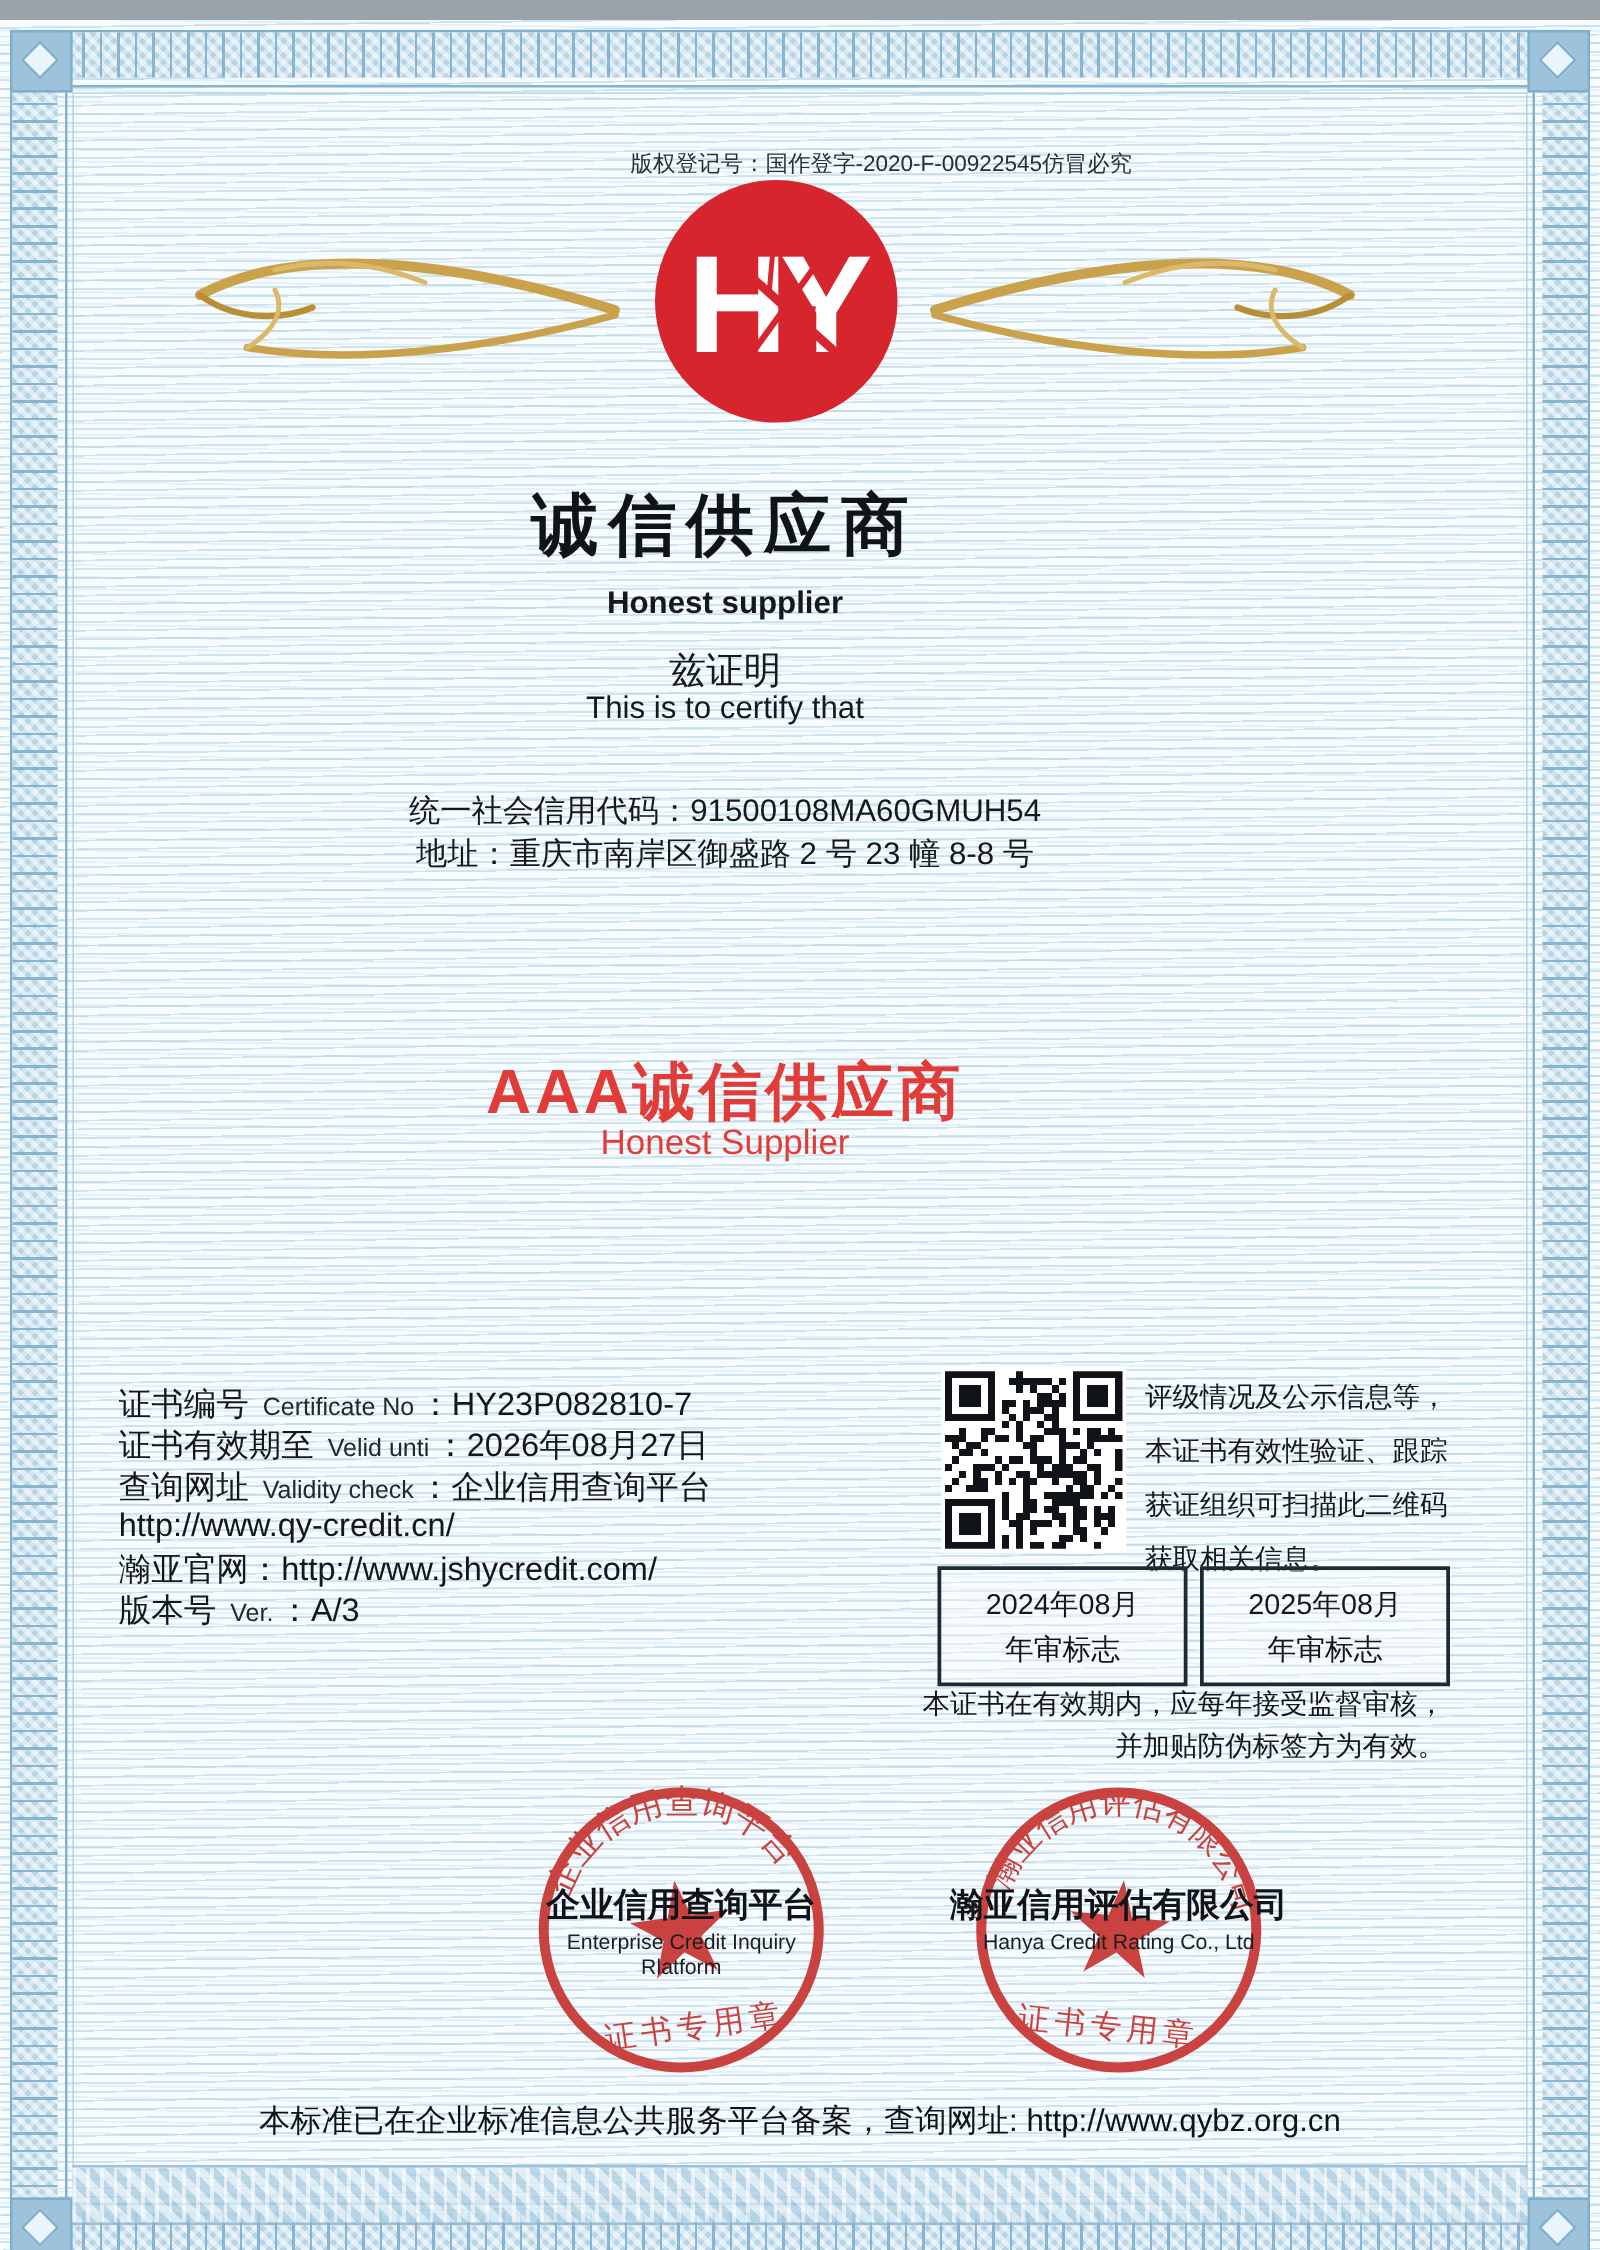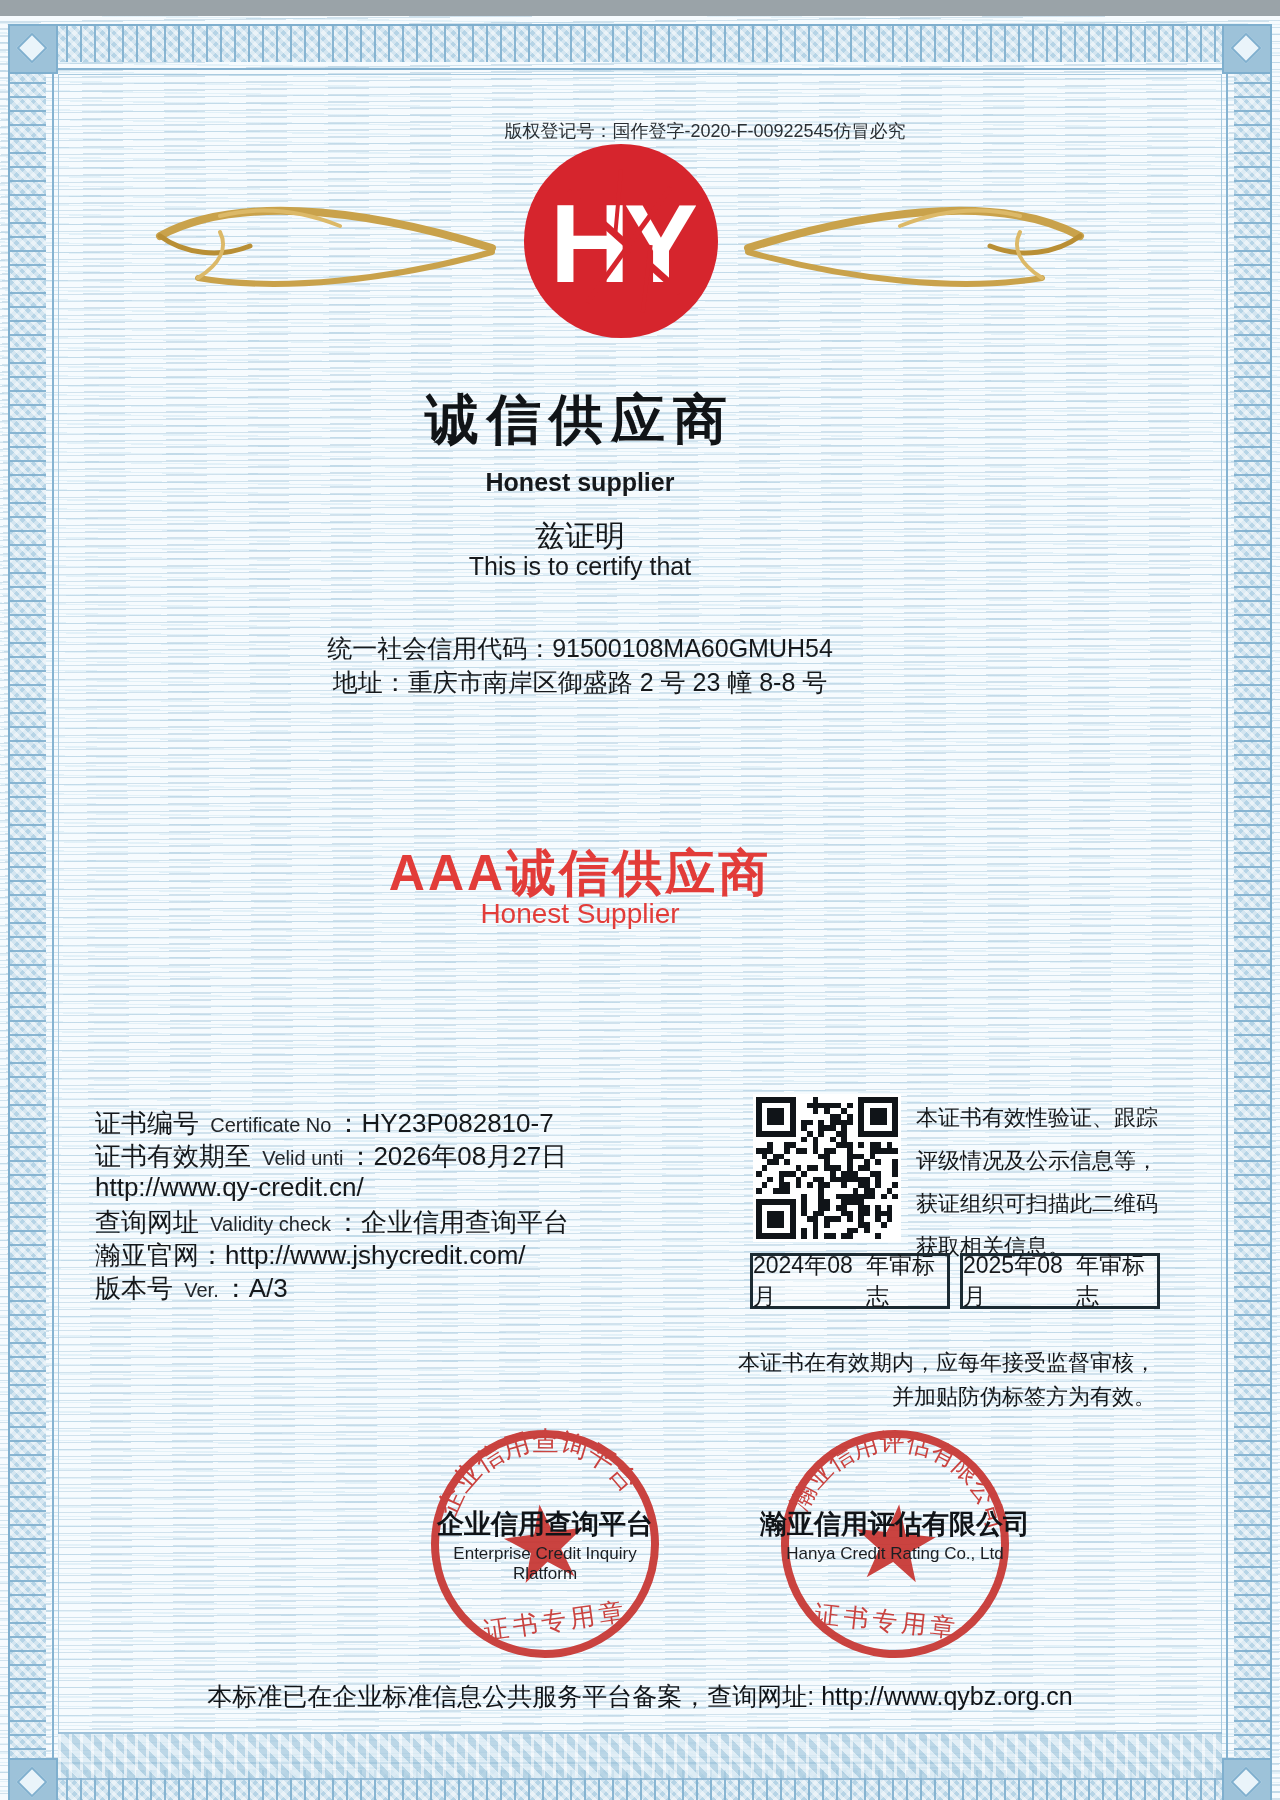--- a/index.html
+++ b/index.html
@@ -56,22 +56,22 @@
   
   .info{position:absolute;left:95px;top:1090px;width:575px;}
   .iline{height:33px;white-space:nowrap;font-size:26px;color:#15181b;}
   .iline .en{font-size:20px;margin:0 4px;color:#23272b;}
   .iline .val{font-size:26px;}
   
   .qr-box{position:absolute;left:753px;top:1078px;width:148px;height:148px;background:#fff;padding:3px;box-sizing:border-box;}
   .qr-box svg{width:100%;height:100%;display:block;fill:#101418;}
   .qr-note{position:absolute;left:916px;top:1080px;width:280px;font-size:22px;line-height:43px;color:#15181b;}
   
-  .audit-box{position:absolute;top:1237px;width:200px;height:56px;border:3px solid #1c2b33;box-sizing:border-box;
-     display:flex;flex-direction:row;align-items:center;justify-content:center;gap:5px;
+  .audit-box{position:absolute;top:1237px;width:200px;height:96px;border:3px solid #1c2b33;box-sizing:border-box;
+     display:flex;flex-direction:column;align-items:center;justify-content:center;gap:5px;
      font-size:23px;color:#15181b;background:rgba(255,255,255,.35);}
   .ab-1{left:750px;} .ab-2{left:960px;}
   .audit-note{position:absolute;left:676px;width:480px;text-align:right;font-size:22px;color:#15181b;}
   .an-1{top:1332px;} .an-2{top:1366px;}
   
   .seal{position:absolute;width:240px;height:240px;opacity:.92;}
   .seal-left{left:425px;top:1408px;transform:rotate(-8deg);}
   .seal-right{left:775px;top:1408px;transform:rotate(6deg);}
   .stamp-cap-cn{position:absolute;top:1490px;font-size:27px;font-weight:bold;text-align:center;color:#101418;}
   .stamp-cap-en{position:absolute;top:1528px;font-size:17px;text-align:center;color:#1a1e22;}
@@ -135,22 +135,22 @@
   <div class="center-col certify-en">This is to certify that</div>
   <div class="center-col code-line">统一社会信用代码：91500108MA60GMUH54</div>
   <div class="center-col addr-line">地址：重庆市南岸区御盛路 2 号 23 幢 8-8 号</div>
 
   <div class="center-col award-cn">AAA诚信供应商</div>
   <div class="center-col award-en">Honest Supplier</div>
 
   <div class="info">
     <div class="iline"><span class="cn">证书编号</span> <span class="en">Certificate No</span><span class="val">：HY23P082810-7</span></div>
     <div class="iline"><span class="cn">证书有效期至</span> <span class="en">Velid unti</span><span class="val">：2026年08月27日</span></div>
+    <div class="iline"><span class="cn">查询网址</span> <span class="en">Validity check</span><span class="val">：企业信用查询平台</span></div>
     <div class="iline"><span class="val">http://www.qy-credit.cn/</span></div>
-    <div class="iline"><span class="cn">查询网址</span> <span class="en">Validity check</span><span class="val">：企业信用查询平台</span></div>
     <div class="iline"><span class="cn">瀚亚官网</span><span class="val">：http://www.jshycredit.com/</span></div>
     <div class="iline"><span class="cn">版本号</span> <span class="en">Ver.</span><span class="val">：A/3</span></div>
   </div>
 
   <div class="qr-box">
     <svg viewBox="0 0 25 25" shape-rendering="crispEdges">
         <g>
           <rect x="10" y="0" width="1" height="1"></rect>
           <rect x="9" y="1" width="1" height="1"></rect>
           <rect x="10" y="1" width="1" height="1"></rect>
@@ -354,22 +354,22 @@
           <rect x="18" y="0" width="7" height="7"></rect>
           <rect x="19" y="1" width="5" height="5" fill="#fff"></rect>
           <rect x="20" y="2" width="3" height="3"></rect>
           <rect x="0" y="18" width="7" height="7"></rect>
           <rect x="1" y="19" width="5" height="5" fill="#fff"></rect>
           <rect x="2" y="20" width="3" height="3"></rect>
         </g>
       </svg>
   </div>
   <div class="qr-note">
+    <div>评级情况及公示信息等，</div>
     <div>本证书有效性验证、跟踪</div>
-    <div>评级情况及公示信息等，</div>
     <div>获证组织可扫描此二维码</div>
     <div>获取相关信息。</div>
   </div>
 
   <div class="audit-box ab-1">
     <div>2024年08月</div>
     <div>年审标志</div>
   </div>
   <div class="audit-box ab-2">
     <div>2025年08月</div>

